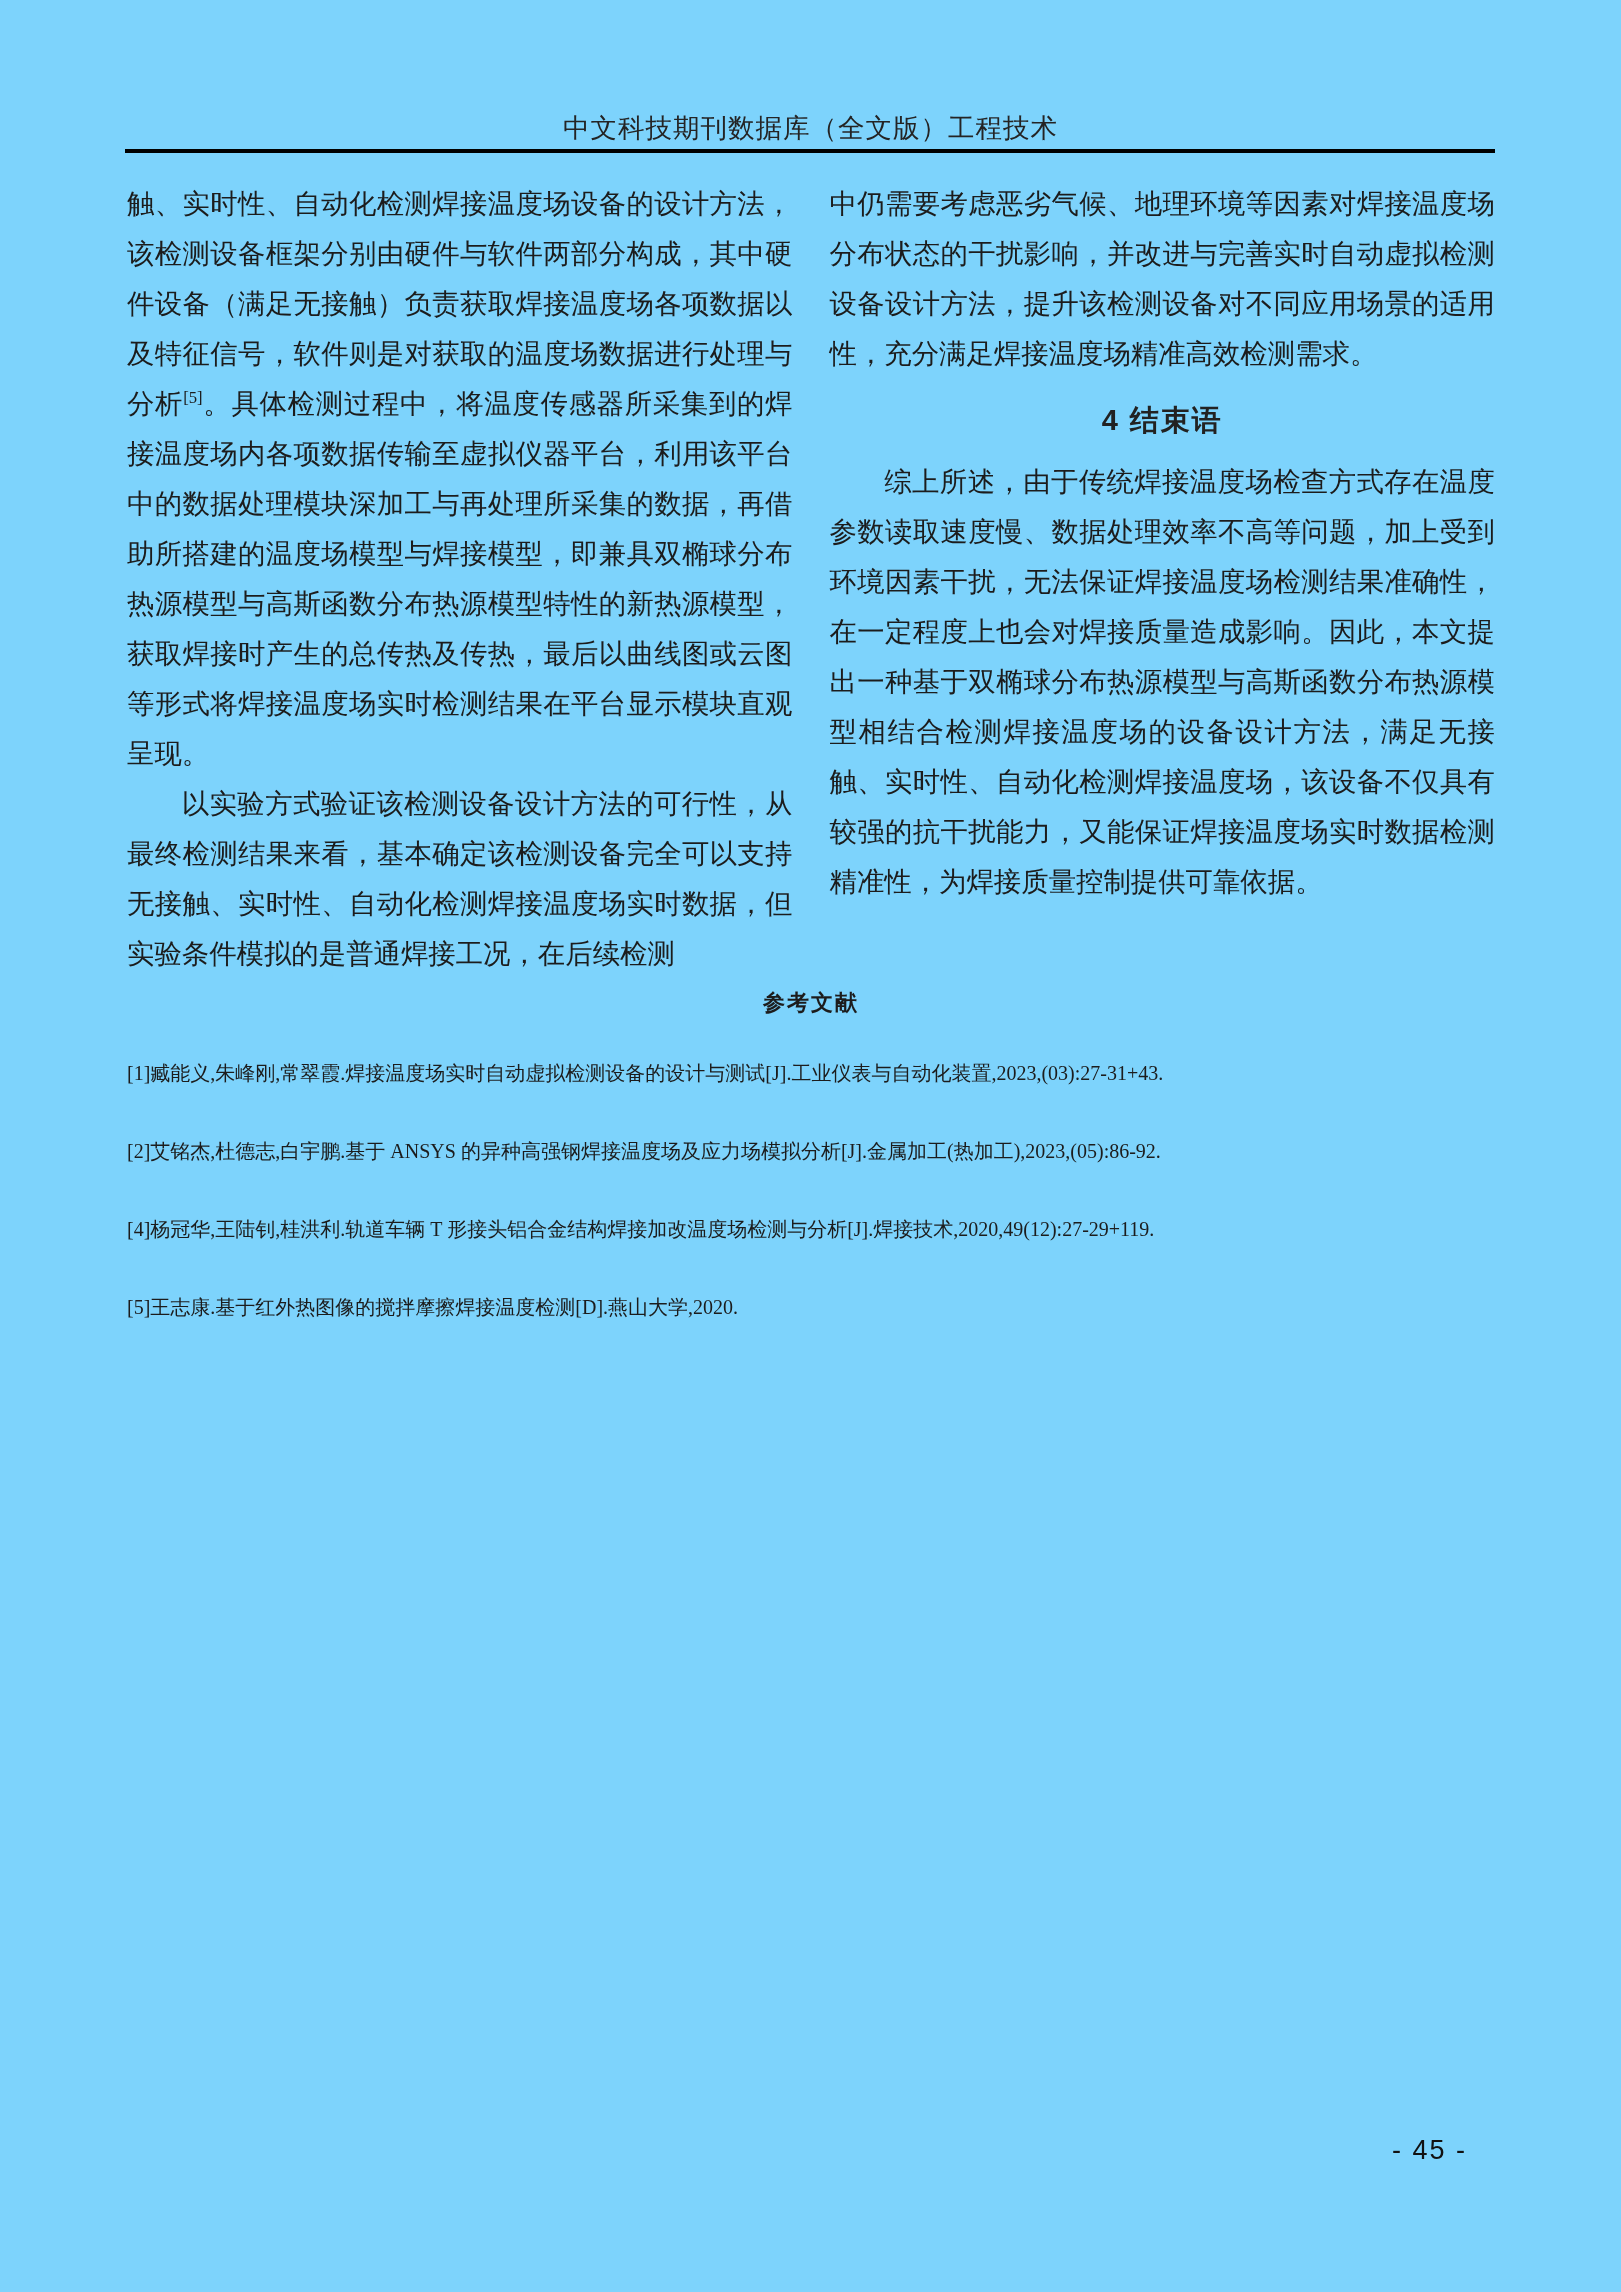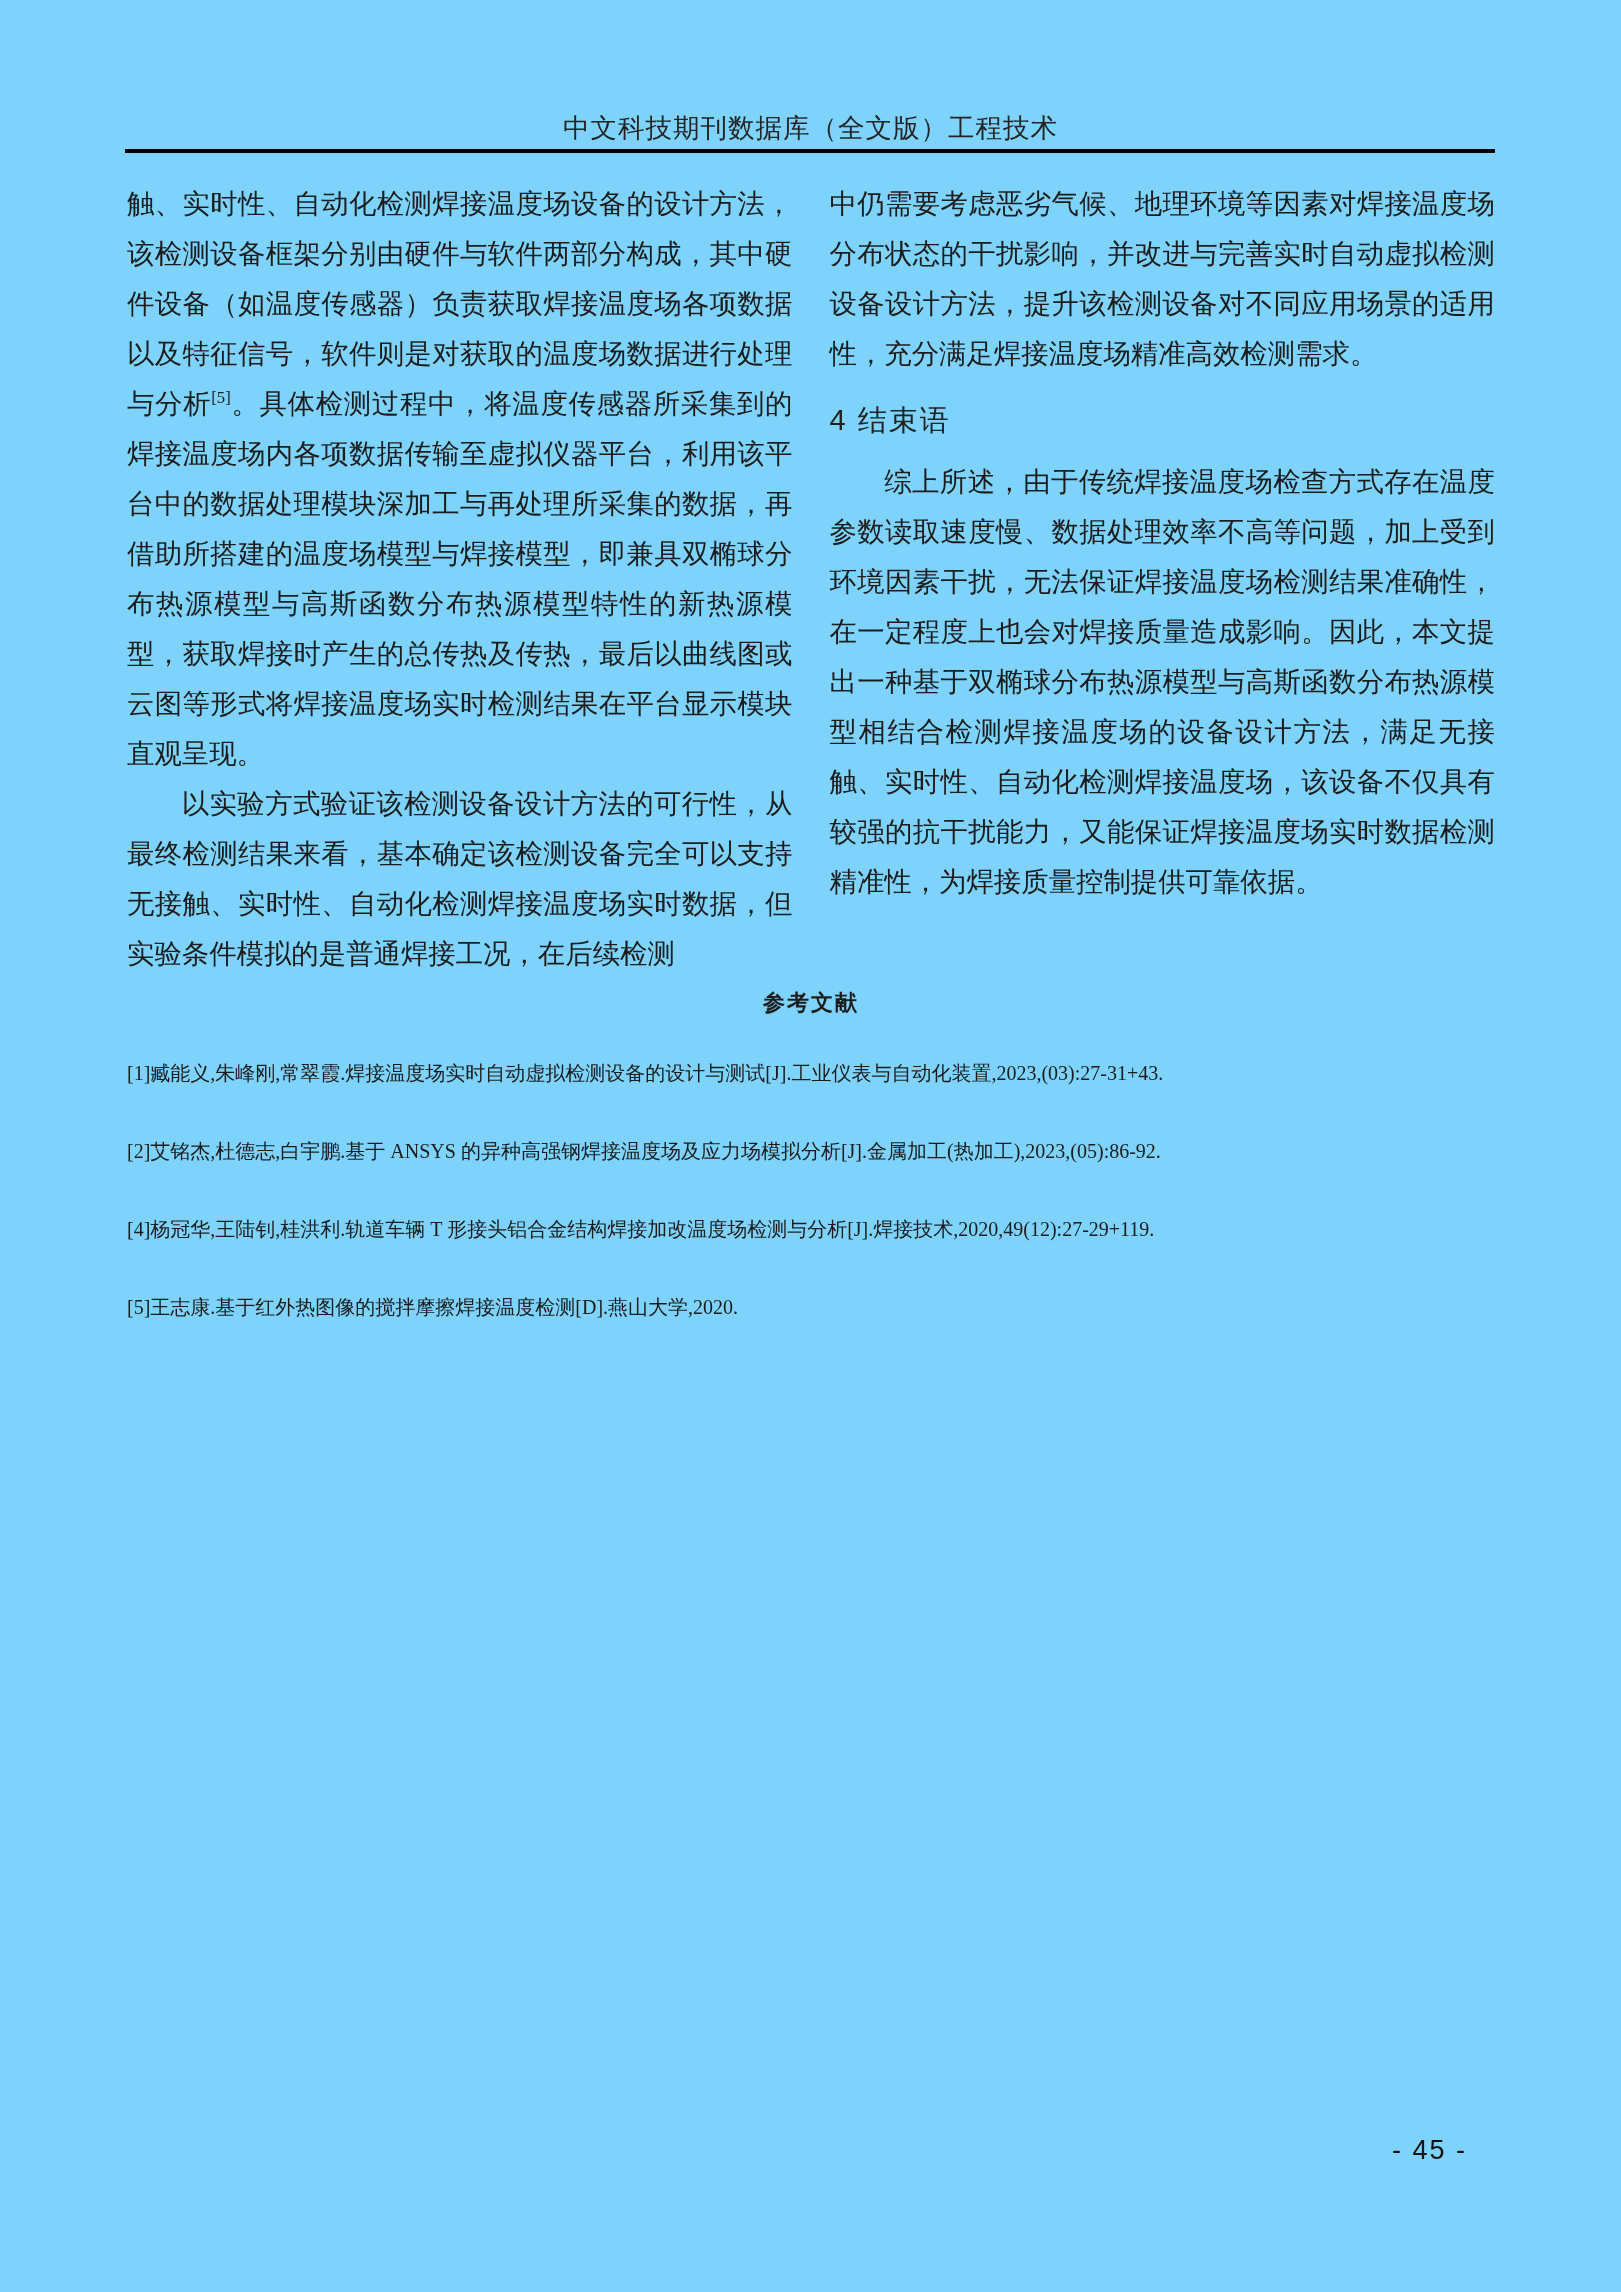--- a/index.html
+++ b/index.html
@@ -58,24 +58,24 @@
   }
   sup.cite {
     font-size: 16.7px;
     vertical-align: super;
     line-height: 0;
   }
   .section-heading {
     margin: 15.7px 0 12.7px 0;
     font-family: "Liberation Sans", "DejaVu Sans", sans-serif;
     font-size: 29px;
-    font-weight: 400;
+    font-weight: 700;
     letter-spacing: 2px;
     color: #222222;
-    text-align: left;
+    text-align: center;
     text-indent: 0;
   }
   .references {
     position: absolute;
     top: 988px;
     left: 127px;
     width: 1368px;
   }
   .references-heading {
     text-align: center;
@@ -109,21 +109,21 @@
 
 <div class="page">
 
   <div class="journal-header">中文科技期刊数据库（全文版）工程技术</div>
 
   <div class="header-rule"></div>
 
   <div class="columns">
 
     <div class="col">
-      <p class="para"><span>触、实时性、自动化检测焊接温度场设备的设计方法，该检测设备框架分别由硬件与软件两部分构成，其中硬件设备（如温度传感器）负责获取焊接温度场各项数据以及特征信号，软件则是对获取的温度场数据进行处理与分析</span><sup class="cite">[5]</sup><span>。具体检测过程中，将温度传感器所采集到的焊接温度场内各项数据传输至虚拟仪器平台，利用该平台中的数据处理模块深加工与再处理所采集的数据，再借助所搭建的温度场模型与焊接模型，即兼具双椭球分布热源模型与高斯函数分布热源模型特性的新热源模型，获取焊接时产生的总传热及传热，最后以曲线图或云图等形式将焊接温度场实时检测结果在平台显示模块直观呈现。</span></p>
+      <p class="para"><span>触、实时性、自动化检测焊接温度场设备的设计方法，该检测设备框架分别由硬件与软件两部分构成，其中硬件设备（满足无接触）负责获取焊接温度场各项数据以及特征信号，软件则是对获取的温度场数据进行处理与分析</span><sup class="cite">[5]</sup><span>。具体检测过程中，将温度传感器所采集到的焊接温度场内各项数据传输至虚拟仪器平台，利用该平台中的数据处理模块深加工与再处理所采集的数据，再借助所搭建的温度场模型与焊接模型，即兼具双椭球分布热源模型与高斯函数分布热源模型特性的新热源模型，获取焊接时产生的总传热及传热，最后以曲线图或云图等形式将焊接温度场实时检测结果在平台显示模块直观呈现。</span></p>
       <p class="para indent">以实验方式验证该检测设备设计方法的可行性，从最终检测结果来看，基本确定该检测设备完全可以支持无接触、实时性、自动化检测焊接温度场实时数据，但实验条件模拟的是普通焊接工况，在后续检测</p>
     </div>
 
     <div class="col">
       <p class="para">中仍需要考虑恶劣气候、地理环境等因素对焊接温度场分布状态的干扰影响，并改进与完善实时自动虚拟检测设备设计方法，提升该检测设备对不同应用场景的适用性，充分满足焊接温度场精准高效检测需求。</p>
       <h2 class="section-heading">4 结束语</h2>
       <p class="para indent">综上所述，由于传统焊接温度场检查方式存在温度参数读取速度慢、数据处理效率不高等问题，加上受到环境因素干扰，无法保证焊接温度场检测结果准确性，在一定程度上也会对焊接质量造成影响。因此，本文提出一种基于双椭球分布热源模型与高斯函数分布热源模型相结合检测焊接温度场的设备设计方法，满足无接触、实时性、自动化检测焊接温度场，该设备不仅具有较强的抗干扰能力，又能保证焊接温度场实时数据检测精准性，为焊接质量控制提供可靠依据。</p>
     </div>
 
   </div>

